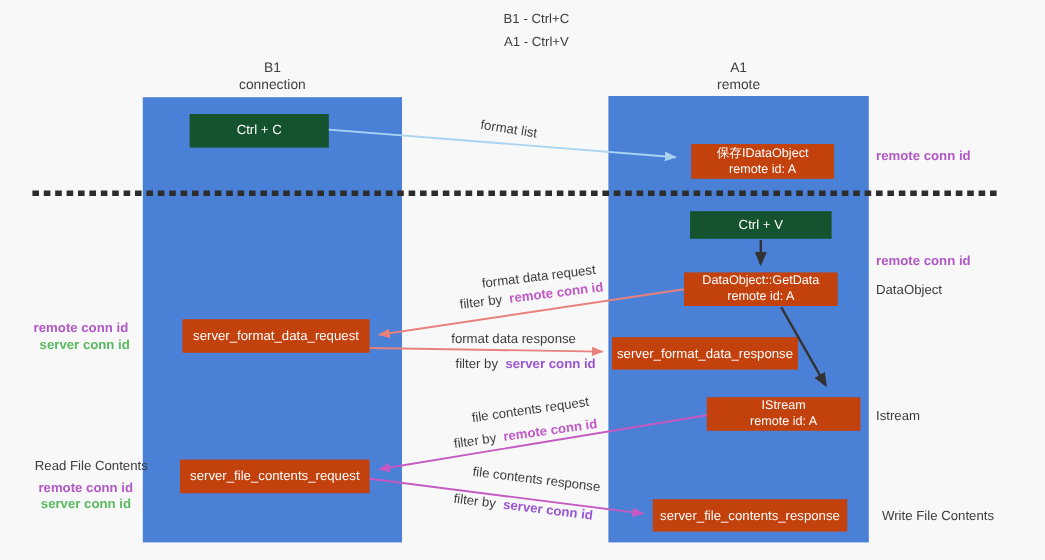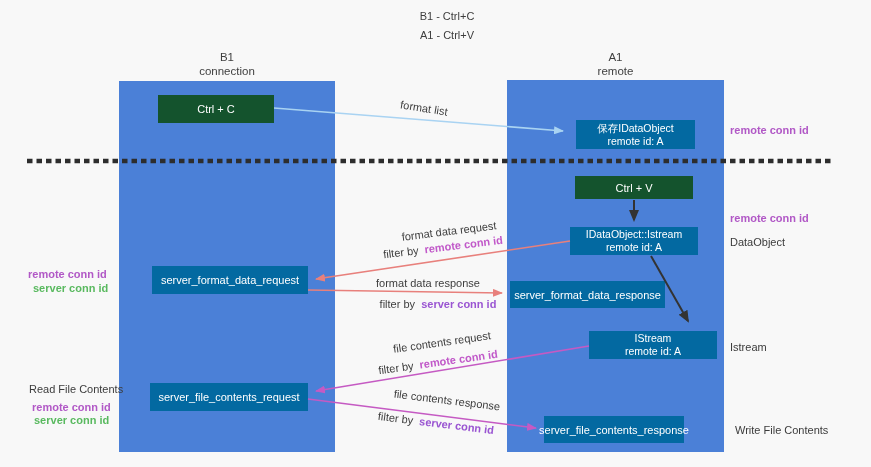--- a/index.html
+++ b/index.html
@@ -9,21 +9,21 @@
   .lane-left{left:119px;top:81px;width:216px;height:371px;}
   .lane-right{left:507px;top:80px;width:217px;height:372px;}
   .page-title{position:absolute;left:297px;top:7px;width:300px;text-align:center;
     color:#3d3d3d;font-size:11px;line-height:19px;z-index:2;}
   .lane-header{position:absolute;text-align:center;color:#3f3f3f;font-size:11.5px;line-height:14px;z-index:2;}
   .lane-header.left{left:119px;top:50px;width:216px;}
   .lane-header.right{left:507px;top:50px;width:217px;}
   .box{position:absolute;display:flex;align-items:center;justify-content:center;
     color:#ffffff;text-align:center;z-index:3;font-size:11px;}
   .box.green{background:#14532d;}
-  .box.orange{background:#0369a1;}
+  .box.orange{background:#c2410c;}
   .box.two-line{flex-direction:column;font-size:10.5px;line-height:13px;}
   .sidelbl{position:absolute;font-size:11px;color:#3b3b3b;z-index:3;white-space:nowrap;}
   .sidelbl.bold{font-weight:bold;}
   .purple{color:#b158c6;}
   .greenlbl{color:#59b95f;}
   .edgelbl{position:absolute;font-size:11px;color:#3d3d3d;z-index:4;white-space:nowrap;text-align:center;}
   .edgelbl .key-remote{color:#c159c9;font-weight:bold;}
   .edgelbl .key-server{color:#9a55d2;font-weight:bold;}
   svg.wires{position:absolute;left:0;top:0;z-index:5;pointer-events:none;}
 </style>
@@ -56,42 +56,42 @@
   <div class="box orange two-line" style="left:576px;top:120px;width:119px;height:29px;">
     <div>保存IDataObject</div>
     <div>remote id: A</div>
   </div>
 
   <div class="box green" style="left:575px;top:176px;width:118px;height:23px;">
     <span>Ctrl + V</span>
   </div>
 
   <div class="box orange two-line" style="left:570px;top:227px;width:128px;height:28px;">
-    <div>IDataObject::Istream</div>
+    <div>DataObject::GetData</div>
     <div>remote id: A</div>
   </div>
 
   <div class="box orange" style="left:152px;top:266px;width:156px;height:28px;">
     <span>server_format_data_request</span>
   </div>
 
   <div class="box orange" style="left:510px;top:281px;width:155px;height:27px;">
     <span>server_format_data_response</span>
   </div>
 
   <div class="box orange two-line" style="left:589px;top:331px;width:128px;height:28px;">
     <div>IStream</div>
     <div>remote id: A</div>
   </div>
 
   <div class="box orange" style="left:150px;top:383px;width:158px;height:28px;">
     <span>server_file_contents_request</span>
   </div>
 
-  <div class="box orange" style="left:544px;top:416px;width:140px;height:27px;">
+  <div class="box orange" style="left:544px;top:416px;width:162px;height:27px;">
     <span>server_file_contents_response</span>
   </div>
 
   <div class="sidelbl bold purple" style="left:730px;top:124px;">remote conn id</div>
   <div class="sidelbl bold purple" style="left:730px;top:212px;">remote conn id</div>
   <div class="sidelbl" style="left:730px;top:236px;">DataObject</div>
   <div class="sidelbl" style="left:730px;top:341px;">Istream</div>
   <div class="sidelbl" style="left:735px;top:424px;">Write File Contents</div>
 
   <div class="sidelbl bold purple" style="left:28px;top:268px;">remote conn id</div>

